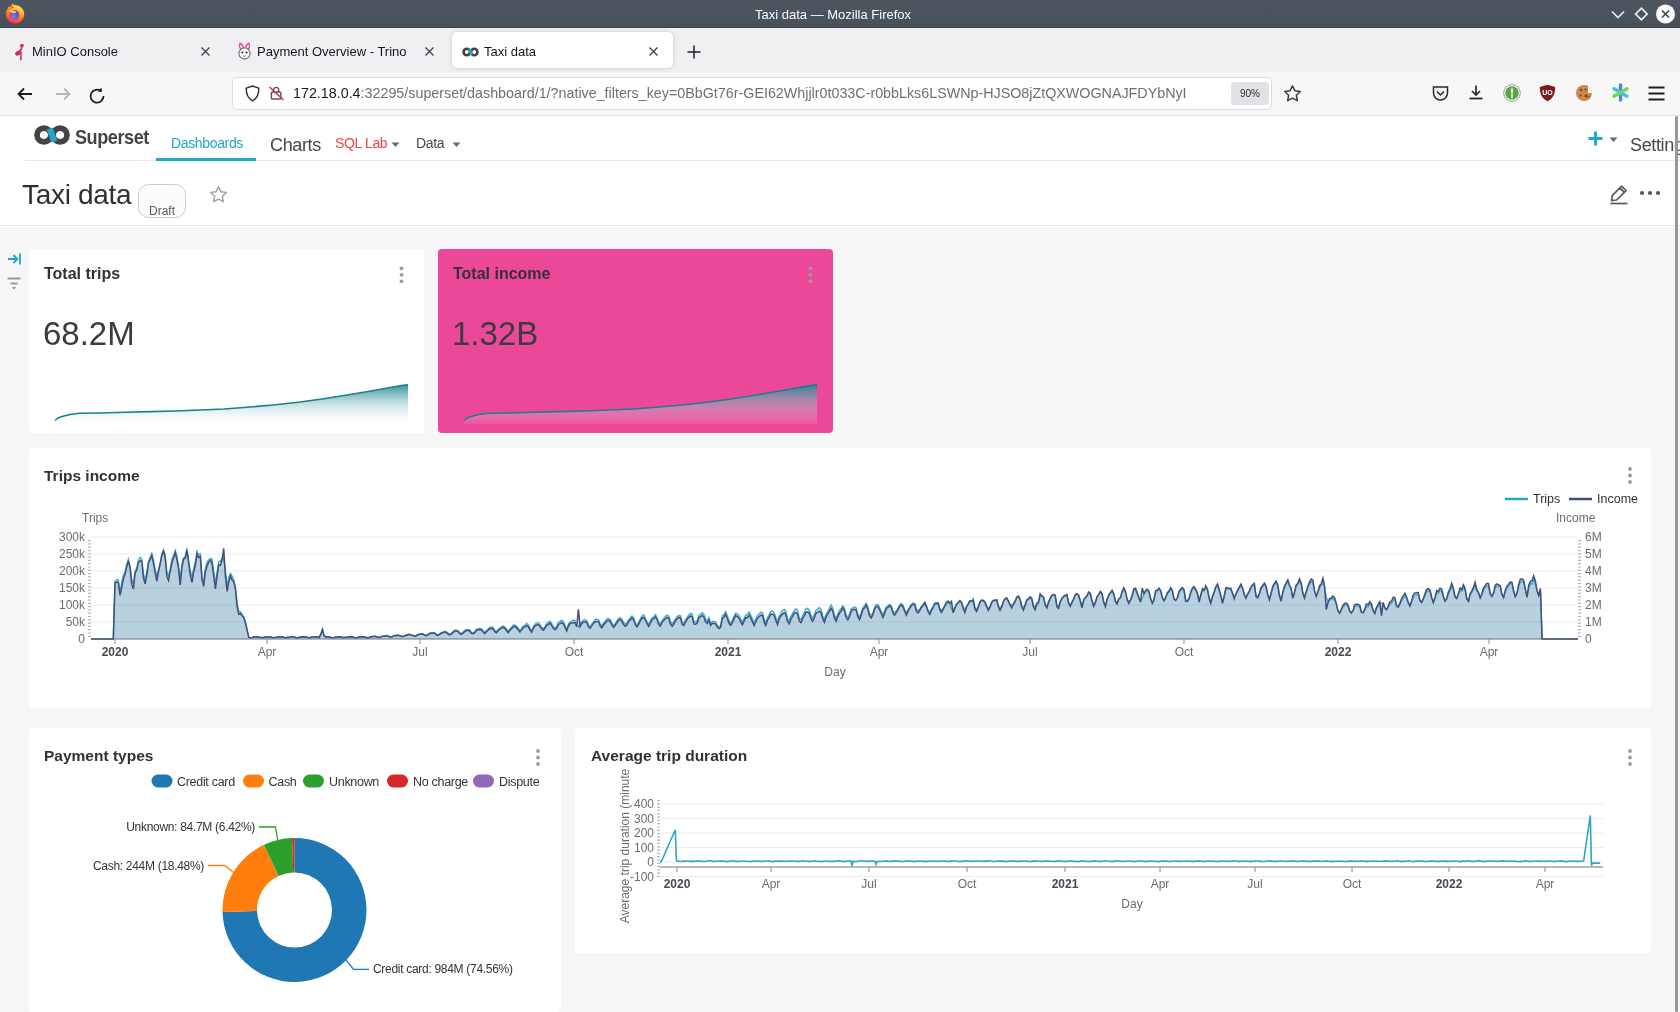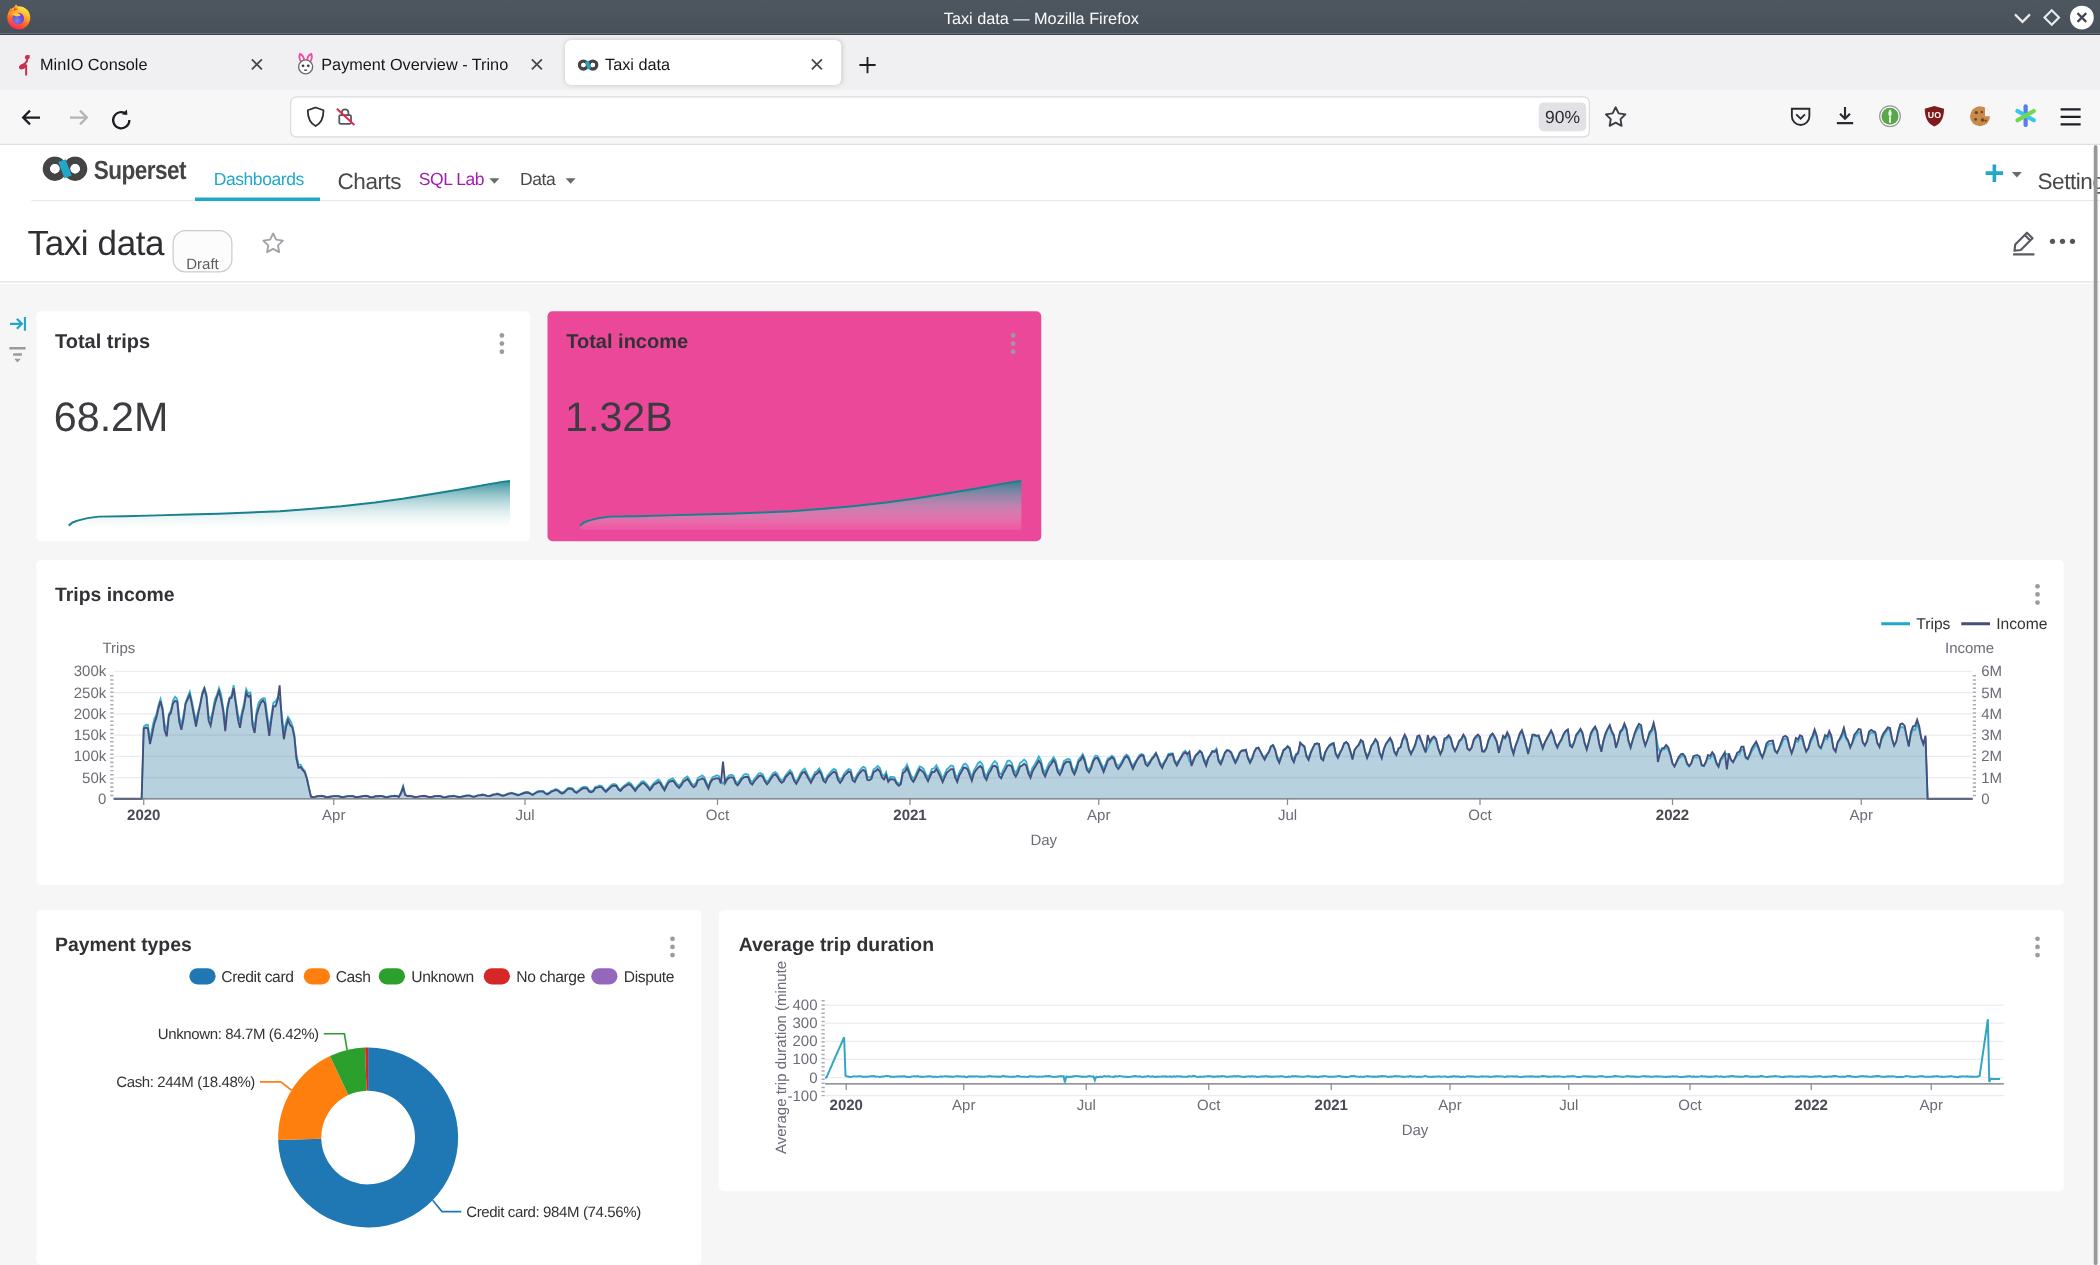--- a/index.html
+++ b/index.html
@@ -105,21 +105,22 @@
 
   <div class="abs" style="left:232px;top:5px;width:1040px;height:33px;background:#fff;border:1px solid #dcdce0;border-radius:5px;"></div>
   <svg class="abs" style="left:245px;top:13px" width="15" height="17" viewBox="0 0 15 17">
         <path d="M7.5 1 L13.8 3.2 C13.8 9.5 11.8 13.6 7.5 15.8 C3.2 13.6 1.2 9.5 1.2 3.2 Z" stroke="#2a2a30" stroke-width="1.4" fill="none"></path>
       </svg>
   <svg class="abs" style="left:268px;top:13px" width="17" height="17" viewBox="0 0 17 17">
     <rect x="3.4" y="7" width="9.4" height="7" rx="1" fill="none" stroke="#55555c" stroke-width="1.4"></rect>
     <path d="M5.5 7 V5 A2.6 2.6 0 0 1 10.7 5 V7" stroke="#55555c" stroke-width="1.4" fill="none"></path>
     <path d="M1.5 2 L15.5 15" stroke="#e22850" stroke-width="1.6"></path>
   </svg>
-  <div class="abs" style="left:1231px;top:10px;width:38px;height:23px;background:#e2e2e6;border-radius:4px;font-size:14px;color:#2a2a30;text-align:center;line-height:23px;">90%</div>
+  <div class="abs" style="left:293px;top:13px;font-size:14.3px;color:#6f6f76;white-space:nowrap;"><span style="color:#1a1a1f;">172.18.0.4</span>:32295/superset/dashboard/1/?native_filters_key=0BbGt76r-GEI62Whjjlr0t033C-r0bbLks6LSWNp-HJSO8jZtQXWOGNAJFDYbNyI</div>
+  <div class="abs" style="left:1231px;top:10px;width:38px;height:23px;background:#e2e2e6;border-radius:4px;font-size:10px;color:#2a2a30;text-align:center;line-height:23px;">90%</div>
   <svg class="abs" style="left:1283px;top:12px" width="19" height="19" viewBox="0 0 19 19">
         <path d="M9.5 1.8 L11.9 6.7 L17.3 7.5 L13.4 11.3 L14.3 16.7 L9.5 14.1 L4.7 16.7 L5.6 11.3 L1.7 7.5 L7.1 6.7 Z" fill="none" stroke="#3c3c42" stroke-width="1.5" stroke-linejoin="round"></path>
       </svg>
 
   <svg class="abs" style="left:1432px;top:13px" width="17" height="17" viewBox="0 0 17 17">
         <path d="M1.5 2 L15.5 2 L15.5 8 A7 7 0 0 1 1.5 8 Z" fill="none" stroke="#2a2a30" stroke-width="1.5"></path>
         <path d="M5 6.5 L8.5 10 L12 6.5" stroke="#2a2a30" stroke-width="1.5" fill="none"></path>
       </svg>
   <svg class="abs" style="left:1467px;top:12px" width="18" height="18" viewBox="0 0 18 18">
         <path d="M9 1.5 L9 10.5 M5 7 L9 11 L13 7" stroke="#2a2a30" stroke-width="1.7" fill="none"></path>
@@ -165,21 +166,21 @@
     <path d="M29.5 6.5 L38.5 30.5" stroke="#20a7c9" stroke-width="11.5" fill="none"></path>
     <g fill="#fff">
           <circle cx="19" cy="18.5" r="7"></circle>
           <circle cx="49" cy="18.5" r="7"></circle>
         </g>
   </svg>
   <div class="abs" style="left:50px;top:9px;font-size:21px;font-weight:bold;color:#444;letter-spacing:-0.5px;transform:scaleX(0.86);transform-origin:0 0;">Superset</div>
   <div class="abs" style="left:146px;top:19px;font-size:14px;letter-spacing:-0.35px;color:#20a7c9;">Dashboards</div>
   <div class="abs" style="left:131px;top:42px;width:100px;height:3px;background:#20a7c9;"></div>
   <div class="abs" style="left:245px;top:19px;font-size:18px;letter-spacing:-0.35px;color:#484848;">Charts</div>
-  <div class="abs" style="left:310px;top:19px;font-size:14px;letter-spacing:-0.35px;color:#a21caf;">SQL Lab</div>
+  <div class="abs" style="left:310px;top:19px;font-size:14px;letter-spacing:-0.35px;color:#ef4444;">SQL Lab</div>
   <svg class="abs" style="left:366px;top:26px" width="9" height="6" viewBox="0 0 9 6">
         <path d="M0.5 0.5 L4.5 5 L8.5 0.5 Z" fill="#6a6a6a"></path>
       </svg>
   <div class="abs" style="left:391px;top:19px;font-size:14px;letter-spacing:-0.35px;color:#484848;">Data</div>
   <svg class="abs" style="left:427px;top:26px" width="9" height="6" viewBox="0 0 9 6">
         <path d="M0.5 0.5 L4.5 5 L8.5 0.5 Z" fill="#6a6a6a"></path>
       </svg>
   <svg class="abs" style="left:1562px;top:14px" width="17" height="17" viewBox="0 0 17 17">
         <path d="M8.5 1.5 L8.5 15.5 M1.5 8.5 L15.5 8.5" stroke="#20a7c9" stroke-width="2.9"></path>
       </svg>

